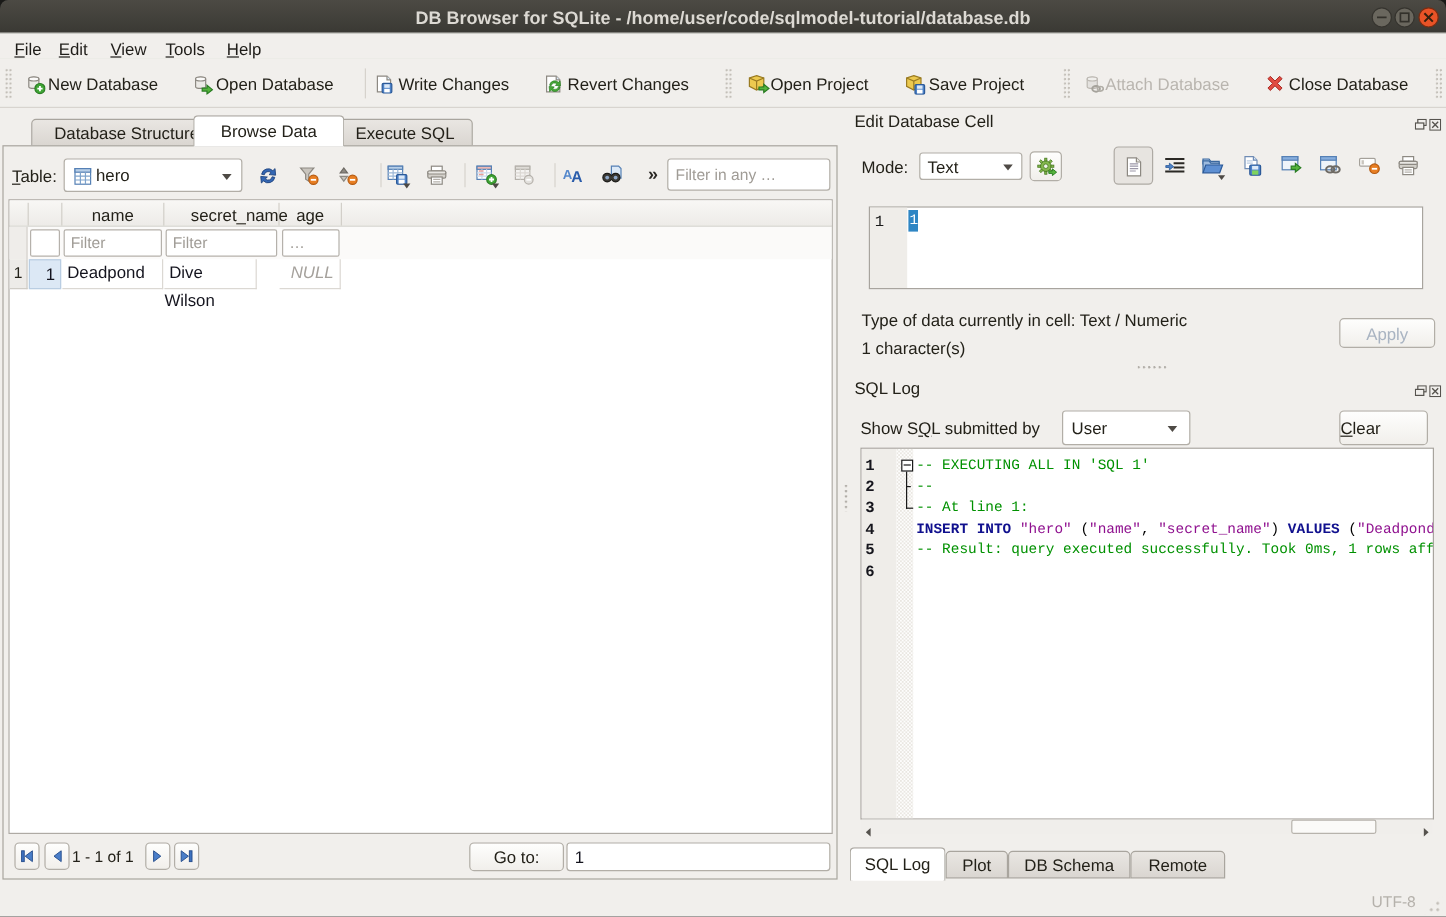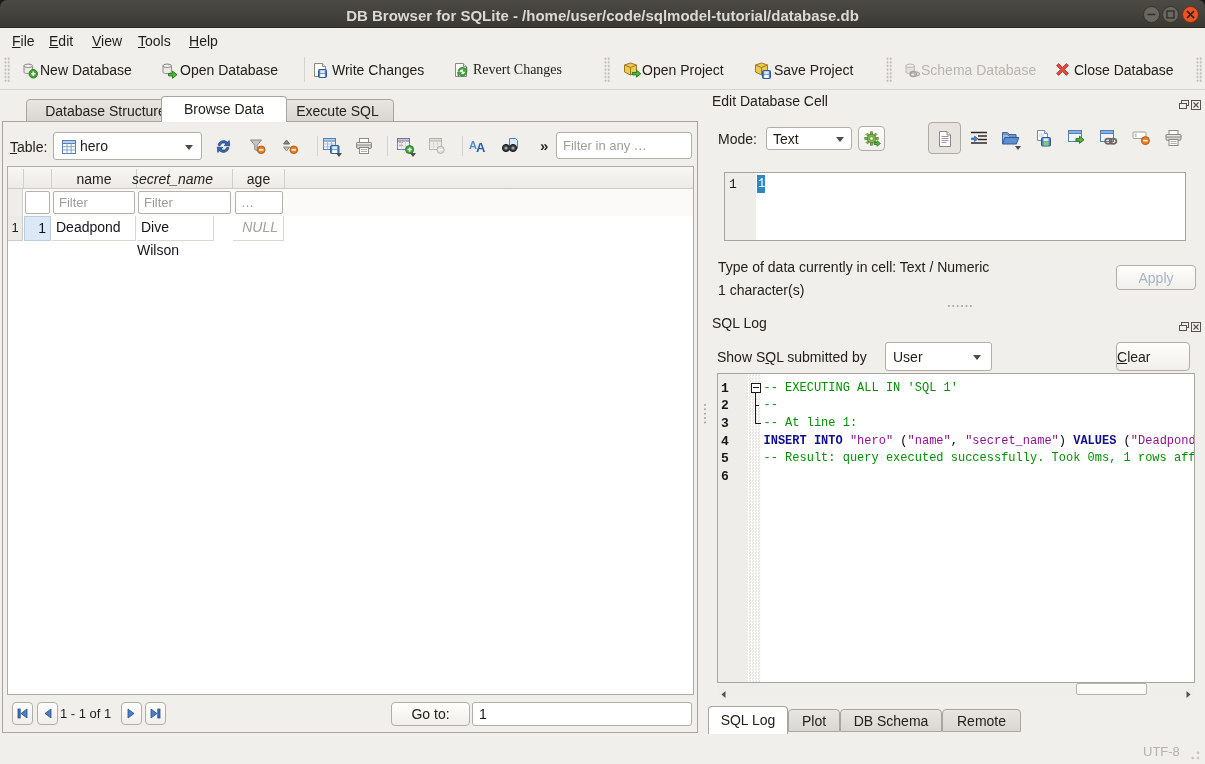--- a/index.html
+++ b/index.html
@@ -100,21 +100,21 @@
           <rect x="8.2" y="9.2" width="4.6" height="3" fill="#dce9f7"></rect>
           <rect x="8.2" y="13" width="4.6" height="3" fill="#ffffff"></rect>
         </svg></div>
     <div class="tbtext" style="left:332px;">Write Changes</div>
     <div class="ticon" style="left:453px;" id="ic-revert"><svg width="18" height="18" viewBox="0 0 18 18">
           <path d="M2.5 2.5 h8 l3 3 v10 h-11 Z" fill="#fff" stroke="#8d8982"></path>
           <path d="M10.5 2.5 v3 h3" fill="#dfeefb" stroke="#8d8982"></path>
           <path d="M5 10 a4.3 4.3 0 0 1 7.3-2.4 l1.4-1.3 0.4 4.3 -4.3-0.4 1.3-1.3 a2.9 2.9 0 0 0-4.8 1.5 Z" fill="#47a838" stroke="#2a7d23" stroke-width="0.6"></path>
           <path d="M13.7 11.6 a4.3 4.3 0 0 1-7.3 2.4 l-1.4 1.3 -0.4-4.3 4.3 0.4 -1.3 1.3 a2.9 2.9 0 0 0 4.8-1.5 Z" fill="#47a838" stroke="#2a7d23" stroke-width="0.6"></path>
         </svg></div>
-    <div class="tbtext" style="left:473px;font-family:Liberation Serif, serif;">Revert Changes</div>
+    <div class="tbtext" style="left:473px;">Revert Changes</div>
     <div class="grip" style="left:604px;"></div>
     <div class="ticon" style="left:623px;" id="ic-openproj"><svg width="19" height="18" viewBox="0 0 19 18">
           <path d="M7.5 2 L13.5 4 L13.5 11 L7.5 14 L1.5 11 L1.5 4 Z" fill="#ecc94f" stroke="#9a7b22"></path>
           <path d="M1.5 4 L7.5 6.5 L13.5 4 M7.5 6.5 V14" fill="none" stroke="#9a7b22"></path>
           <path d="M9.5 11.5 h4 v-2.2 l4.3 3.4 -4.3 3.4 v-2.2 h-4 Z" fill="#55b43c" stroke="#2a7d23" stroke-width="1"></path>
         </svg></div>
     <div class="tbtext" style="left:642px;">Open Project</div>
     <div class="ticon" style="left:754px;" id="ic-saveproj"><svg width="18" height="18" viewBox="0 0 18 18">
           <path d="M7.5 2 L13.5 4 L13.5 11 L7.5 14 L1.5 11 L1.5 4 Z" fill="#ecc94f" stroke="#9a7b22"></path>
           <path d="M1.5 4 L7.5 6.5 L13.5 4 M7.5 6.5 V14" fill="none" stroke="#9a7b22"></path>
@@ -123,21 +123,21 @@
           <rect x="10.2" y="13.7" width="4.6" height="3.2" fill="#ffffff"></rect>
         </svg></div>
     <div class="tbtext" style="left:774px;">Save Project</div>
     <div class="grip" style="left:886px;"></div>
     <div class="ticon" style="left:903px;" id="ic-attach"><svg width="17" height="18" viewBox="0 0 17 18">
           <path d="M3 4.8 C3 2.9 11.4 2.9 11.4 4.8 L11.4 11.2 C11.4 13.1 3 13.1 3 11.2 Z" fill="#e4e2df" stroke="#bcb8b2" stroke-width="1"></path>
           <ellipse cx="7.2" cy="4.8" rx="4.2" ry="1.7" fill="#f0efec" stroke="#bcb8b2" stroke-width="1"></ellipse>
           <ellipse cx="10.4" cy="13" rx="3.2" ry="2.4" fill="none" stroke="#a5a29b" stroke-width="1.6"></ellipse>
           <ellipse cx="14" cy="13" rx="2.4" ry="1.9" fill="none" stroke="#b1aea7" stroke-width="1.4"></ellipse>
         </svg></div>
-    <div class="tbtext tbgray" style="left:921px;">Schema Database</div>
+    <div class="tbtext tbgray" style="left:921px;">Attach Database</div>
     <div class="ticon" style="left:1054px;" id="ic-closedb"><svg width="17" height="17" viewBox="0 0 17 17">
           <path d="M2.6 4.6 L4.6 2.6 L8.5 6.5 L12.4 2.6 L14.4 4.6 L10.5 8.5 L14.4 12.4 L12.4 14.4 L8.5 10.5 L4.6 14.4 L2.6 12.4 L6.5 8.5 Z" fill="#e14c42" stroke="#a62822" stroke-width="0.8"></path>
         </svg></div>
     <div class="tbtext" style="left:1074px;">Close Database</div>
     <div class="grip" style="left:1196px;"></div>
   </div>
 
   <div class="tab inactive" style="left:2px;top:99px;width:159px;height:23px;line-height:23px;margin-left:24px;">Database Structure</div>
   <div class="tab active" style="left:161px;top:96px;width:126px;height:26px;line-height:25px;">Browse Data</div>
   <div class="tab inactive" style="left:267px;top:99px;width:113px;height:23px;line-height:23px;margin-left:14px;">Execute SQL</div>
@@ -224,21 +224,21 @@
   <div class="abs" id="grid" style="left:7px;top:166px;width:687px;height:529px;background:#fff;border:1px solid #aeaaa4;box-sizing:border-box;">
 
     <div class="abs" style="left:0;top:0;width:685px;height:22px;background:linear-gradient(#f8f7f5,#edebe8);border-bottom:1px solid #cfccc6;box-sizing:border-box;"></div>
     <div class="abs hsep" style="left:15px;"></div>
     <div class="abs hsep" style="left:43px;"></div>
     <div class="abs hsep" style="left:128px;"></div>
     <div class="abs hsep" style="left:224px;"></div>
     <div class="abs hsep" style="left:276px;"></div>
     <div class="abs hlbl" style="left:16px;width:28px;margin-top:32px;">id</div>
     <div class="abs hlbl" style="left:44px;width:84px;">name</div>
-    <div class="abs hlbl" style="left:117px;width:95px;font-style:italic;">secret_name</div>
+    <div class="abs hlbl" style="left:144px;width:95px;">secret_name</div>
     <div class="abs hlbl" style="left:225px;width:51px;">age</div>
 
     <div class="abs" style="left:0;top:22px;width:685px;height:27px;background:#fbfaf9;"></div>
     <div class="abs" style="left:0;top:22px;width:15px;height:27px;background:#efedea;border-right:1px solid #d5d1cc;box-sizing:border-box;"></div>
     <div class="finput" style="left:17px;top:24px;width:25px;"></div>
     <div class="finput" style="left:45px;top:24px;width:82px;">
         <span>Filter</span>
       </div>
     <div class="finput" style="left:130px;top:24px;width:93px;">
         <span>Filter</span>

